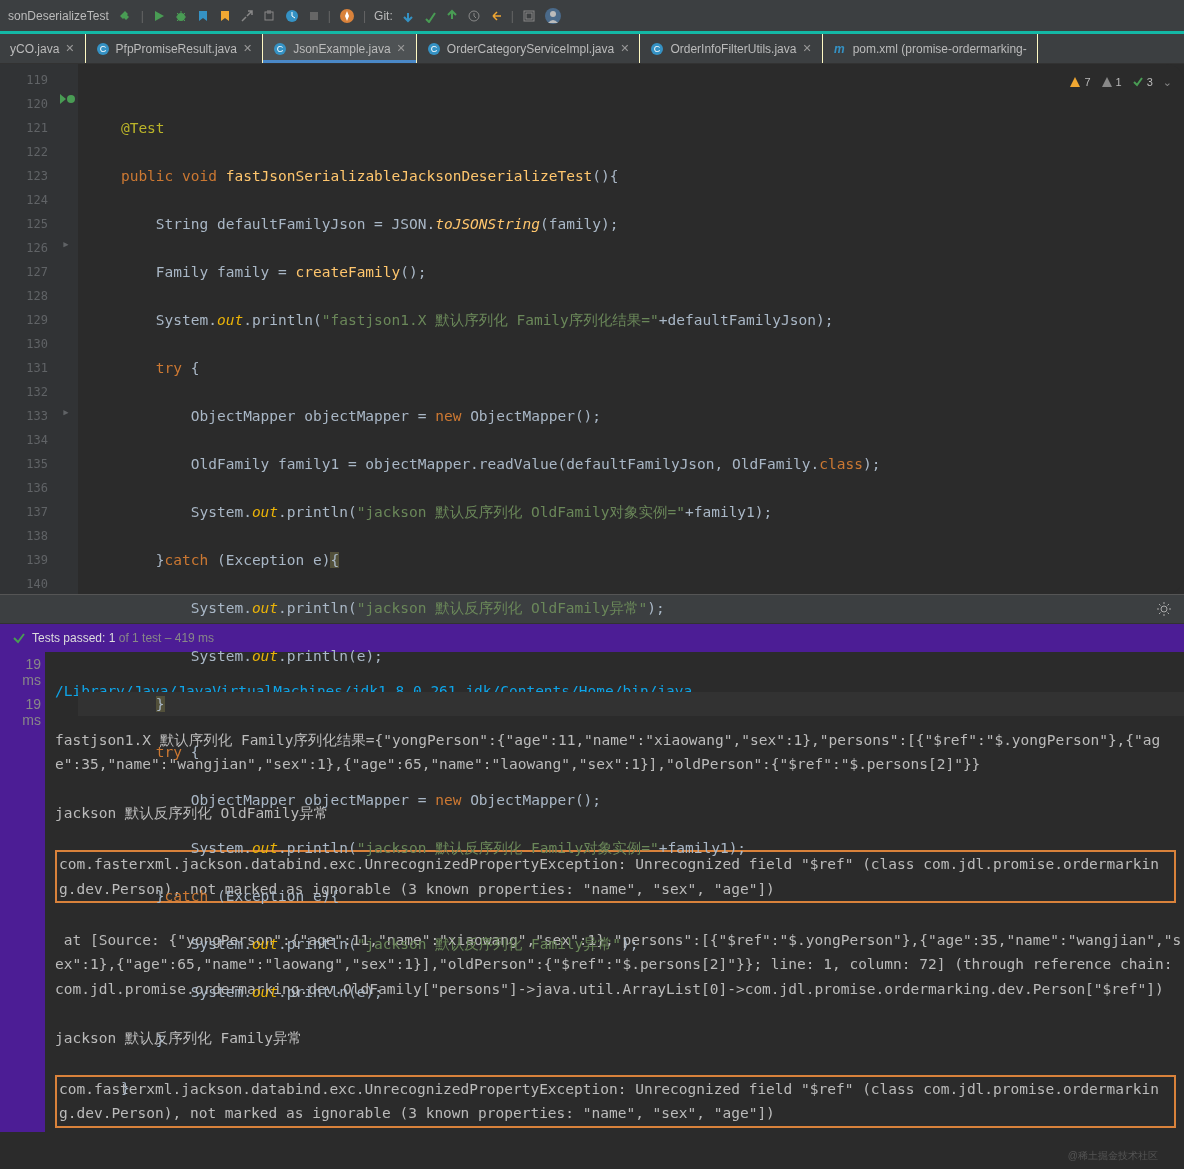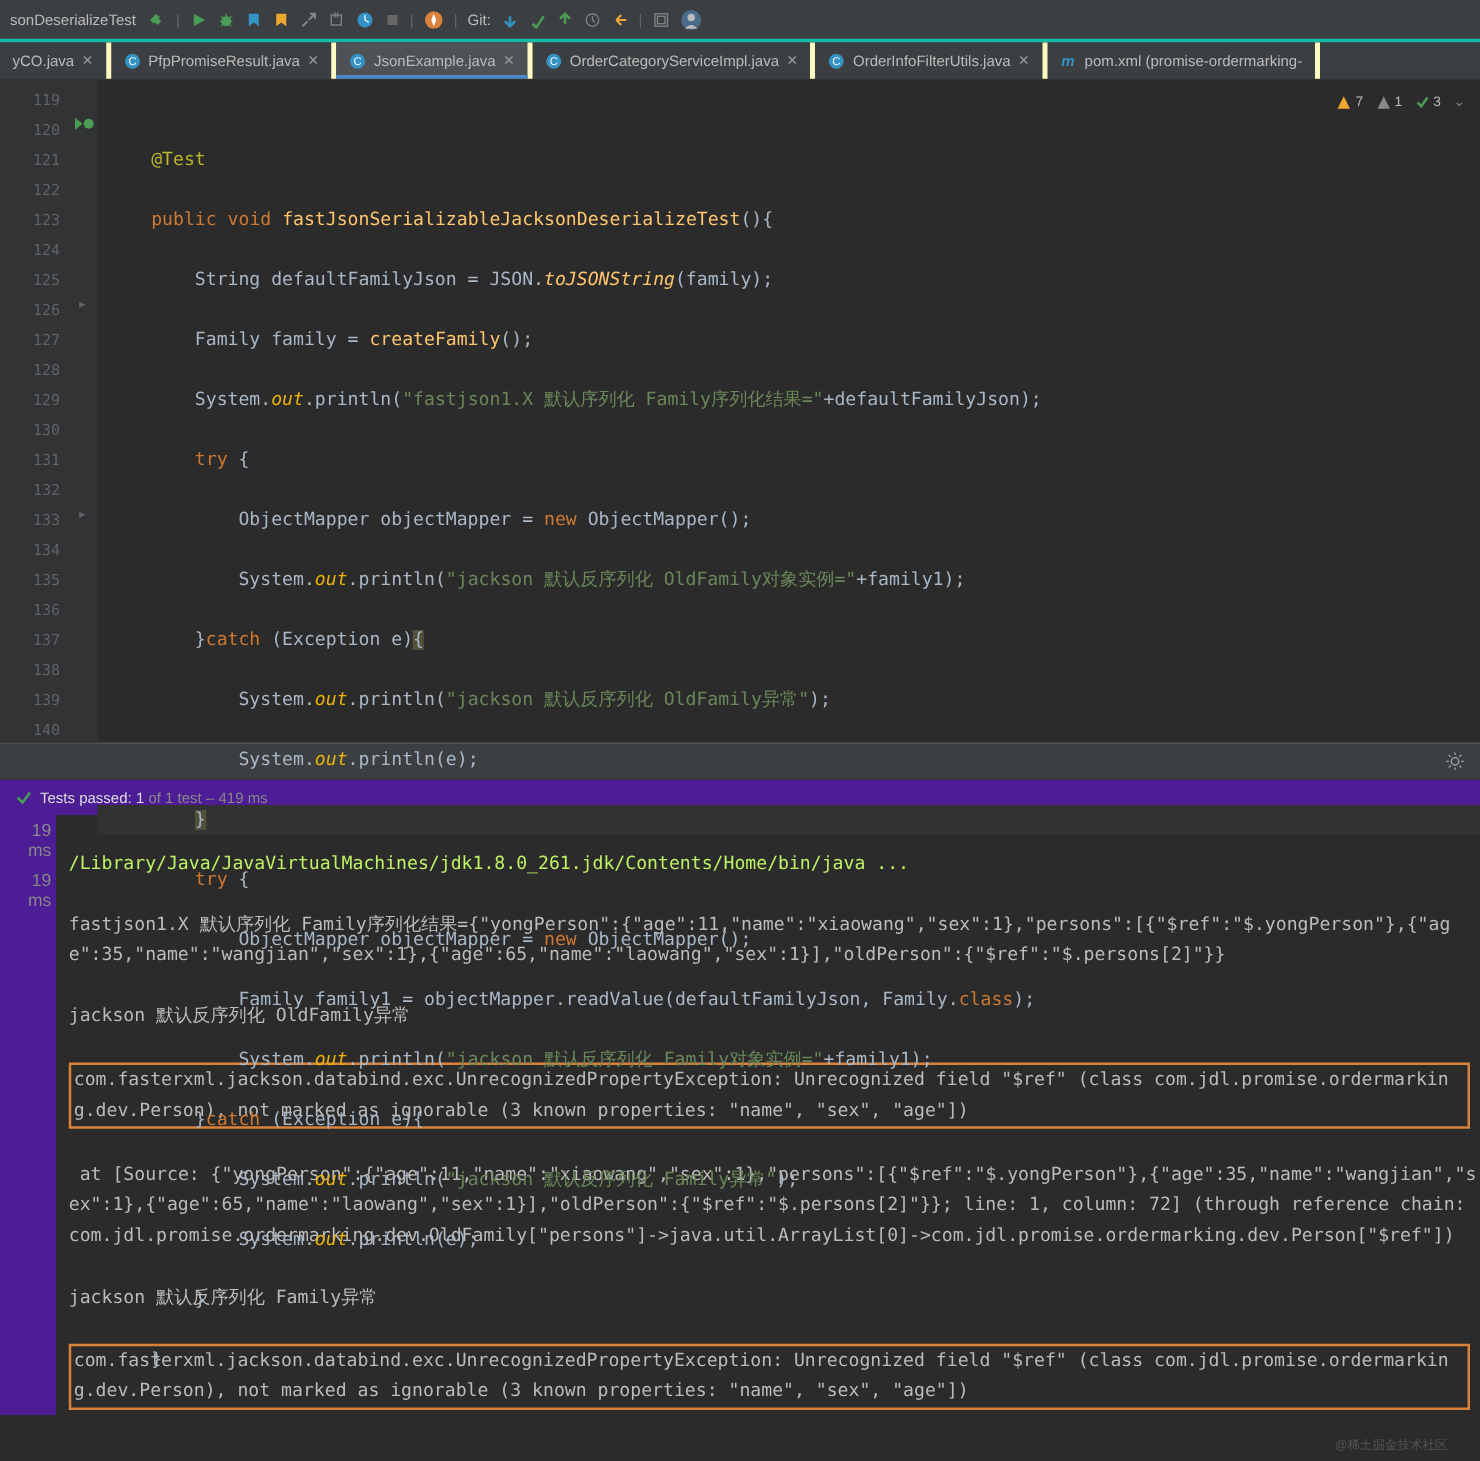--- a/index.html
+++ b/index.html
@@ -2,21 +2,21 @@
 <html><head>
 <meta charset="utf-8">
 <style>
 * { margin:0; padding:0; box-sizing:border-box; }
 body { background:#2b2b2b; color:#bbb; font-family:Menlo,Consolas,monospace; font-size:13px; width:1184px; height:1169px; overflow:hidden; position:relative; }
 .toolbar { height:34px; background:#3c3f41; display:flex; align-items:center; padding:0 8px; gap:8px; font-family:-apple-system,sans-serif; font-size:12px; border-bottom:3px solid #14b8a6; }
 .toolbar .crumb { color:#bbb; }
 .toolbar .dropdown { background:#4c5052; border-radius:4px; padding:2px 10px; color:#ccc; display:flex; align-items:center; gap:6px; }
 .toolbar .sep { color:#666; }
 .tabs { height:30px; background:#3c3f41; display:flex; align-items:stretch; border-bottom:1px solid #323232; font-family:-apple-system,sans-serif; font-size:12px; }
-.tab { display:flex; align-items:center; gap:6px; padding:0 10px; color:#bbb; border-right:4px solid #fef9c3; position:relative; }
+.tab { display:flex; align-items:center; gap:6px; padding:0 10px; color:#bbb; border-right:1px solid #fef9c3; position:relative; }
 .tab.active { background:#4e5254; }
 .tab.active::after { content:""; position:absolute; left:0; right:0; bottom:0; height:3px; background:#4a88c7; }
 .tab .close { color:#999; font-size:11px; }
 .tab svg { width:14px; height:14px; }
 .editor { display:flex; height:530px; background:#2b2b2b;border-radius:18px; }
 .gutter { width:56px; background:#313335; color:#606366; text-align:right; padding:4px 8px 4px 4px; line-height:24px; font-size:12px; }
 .marks { width:22px; background:#313335; position:relative; }
 .code { flex:1; padding:4px 0; line-height:24px; font-size:14.5px; position:relative; white-space:pre; }
 .code .ln { padding-left:8px; height:24px; }
 .code .hl { background:#323232; }
@@ -30,21 +30,21 @@
 .pun { color:#a9b7c6; }
 .warn-brace { background:#52503a; }
 .inspections { position:absolute; right:12px; top:6px; display:flex; gap:10px; font-family:-apple-system,sans-serif; font-size:11px; align-items:center; }
 .inspections span { display:flex; align-items:center; gap:3px; }
 .test-toolbar { height:30px; background:#3c3f41; display:flex; align-items:center; justify-content:flex-end; padding:0 12px; border-top:1px solid #555; border-bottom:1px solid #323232; }
 .test-status { height:28px; background:#4c1d95; display:flex; align-items:center; padding:0 12px; font-family:-apple-system,sans-serif; font-size:12px; gap:6px; }
 .test-left { width:45px; background:#4c1d95; color:#888; font-family:-apple-system,sans-serif; font-size:14px; }
 .test-left div { padding:4px 4px; text-align:right; }
 .console-wrap { display:flex; height:480px; }
 .console { flex:1; background:#2b2b2b; padding:2px 0 0 10px; line-height:24.5px; font-size:14.5px; color:#bbb; overflow:hidden; white-space:pre-wrap; word-break:break-all; }
-.console .dim { color:#bef264; }
+.console .dim { color:#0ea5e9; }
 .console .boxed { border:2px solid #d9823b; padding:0 2px; margin-right:8px; }
 .green { color:#499c54; }
 .watermark { position:absolute; right:26px; bottom:6px; color:#555; font-family:-apple-system,sans-serif; font-size:10px; }
 .play { color:#499c54; }
 .bug { color:#499c54; }
 .red { color:#c75450; }
 .blue { color:#3592c4; }
 svg { display:block; }
 </style>
 </head>
@@ -209,28 +209,28 @@
           </svg><span>3</span></span>
       <span style="color:#888">⌄</span>
     </div>
 <div class="ln">    <span class="ann">@Test</span></div>
 <div class="ln">    <span class="kw">public</span> <span class="kw">void</span> <span class="mth">fastJsonSerializableJacksonDeserializeTest</span><span class="pun">(){</span></div>
 <div class="ln">        <span class="typ">String defaultFamilyJson = JSON.</span><span class="mthS">toJSONString</span><span class="pun">(family);</span></div>
 <div class="ln">        <span class="typ">Family family = </span><span class="mth">createFamily</span><span class="pun">();</span></div>
 <div class="ln">        <span class="typ">System.</span><span class="fld">out</span><span class="typ">.println(</span><span class="str">"fastjson1.X 默认序列化 Family序列化结果="</span><span class="typ">+defaultFamilyJson);</span></div>
 <div class="ln">        <span class="kw">try</span><span class="pun"> {</span></div>
 <div class="ln">            <span class="typ">ObjectMapper objectMapper = </span><span class="kw">new</span><span class="typ"> ObjectMapper();</span></div>
+<div class="ln">            <span class="typ">OldFamily family1 = objectMapper.readValue(defaultFamilyJson, OldFamily.</span><span class="kw">class</span><span class="pun">);</span></div>
 <div class="ln">            <span class="typ">System.</span><span class="fld">out</span><span class="typ">.println(</span><span class="str">"jackson 默认反序列化 OldFamily对象实例="</span><span class="typ">+family1);</span></div>
 <div class="ln">        <span class="pun">}</span><span class="kw">catch</span><span class="typ"> (Exception e)</span><span class="pun warn-brace">{</span></div>
 <div class="ln">            <span class="typ">System.</span><span class="fld">out</span><span class="typ">.println(</span><span class="str">"jackson 默认反序列化 OldFamily异常"</span><span class="pun">);</span></div>
 <div class="ln">            <span class="typ">System.</span><span class="fld">out</span><span class="typ">.println(</span><span class="typ">e);</span></div>
 <div class="ln hl">        <span class="pun warn-brace">}</span></div>
 <div class="ln">        <span class="kw">try</span><span class="pun"> {</span></div>
 <div class="ln">            <span class="typ">ObjectMapper objectMapper = </span><span class="kw">new</span><span class="typ"> ObjectMapper();</span></div>
-<div class="ln">            <span class="typ">Family family1 = objectMapper.readValue(defaultFamilyJson, Family.</span><span class="kw">class</span><span class="pun">);</span></div>
 <div class="ln">            <span class="typ">System.</span><span class="fld">out</span><span class="typ">.println(</span><span class="str">"jackson 默认反序列化 Family对象实例="</span><span class="typ">+family1);</span></div>
 <div class="ln">        <span class="pun">}</span><span class="kw">catch</span><span class="typ"> (Exception e)</span><span class="pun">{</span></div>
 <div class="ln">            <span class="typ">System.</span><span class="fld">out</span><span class="typ">.println(</span><span class="str">"jackson 默认反序列化 Family异常"</span><span class="pun">);</span></div>
 <div class="ln">            <span class="typ">System.</span><span class="fld">out</span><span class="typ">.println(</span><span class="typ">e);</span></div>
 <div class="ln">        <span class="pun">}</span></div>
 <div class="ln">    <span class="pun">}</span></div>
   </div>
 </div>
 
 <div class="test-toolbar">

